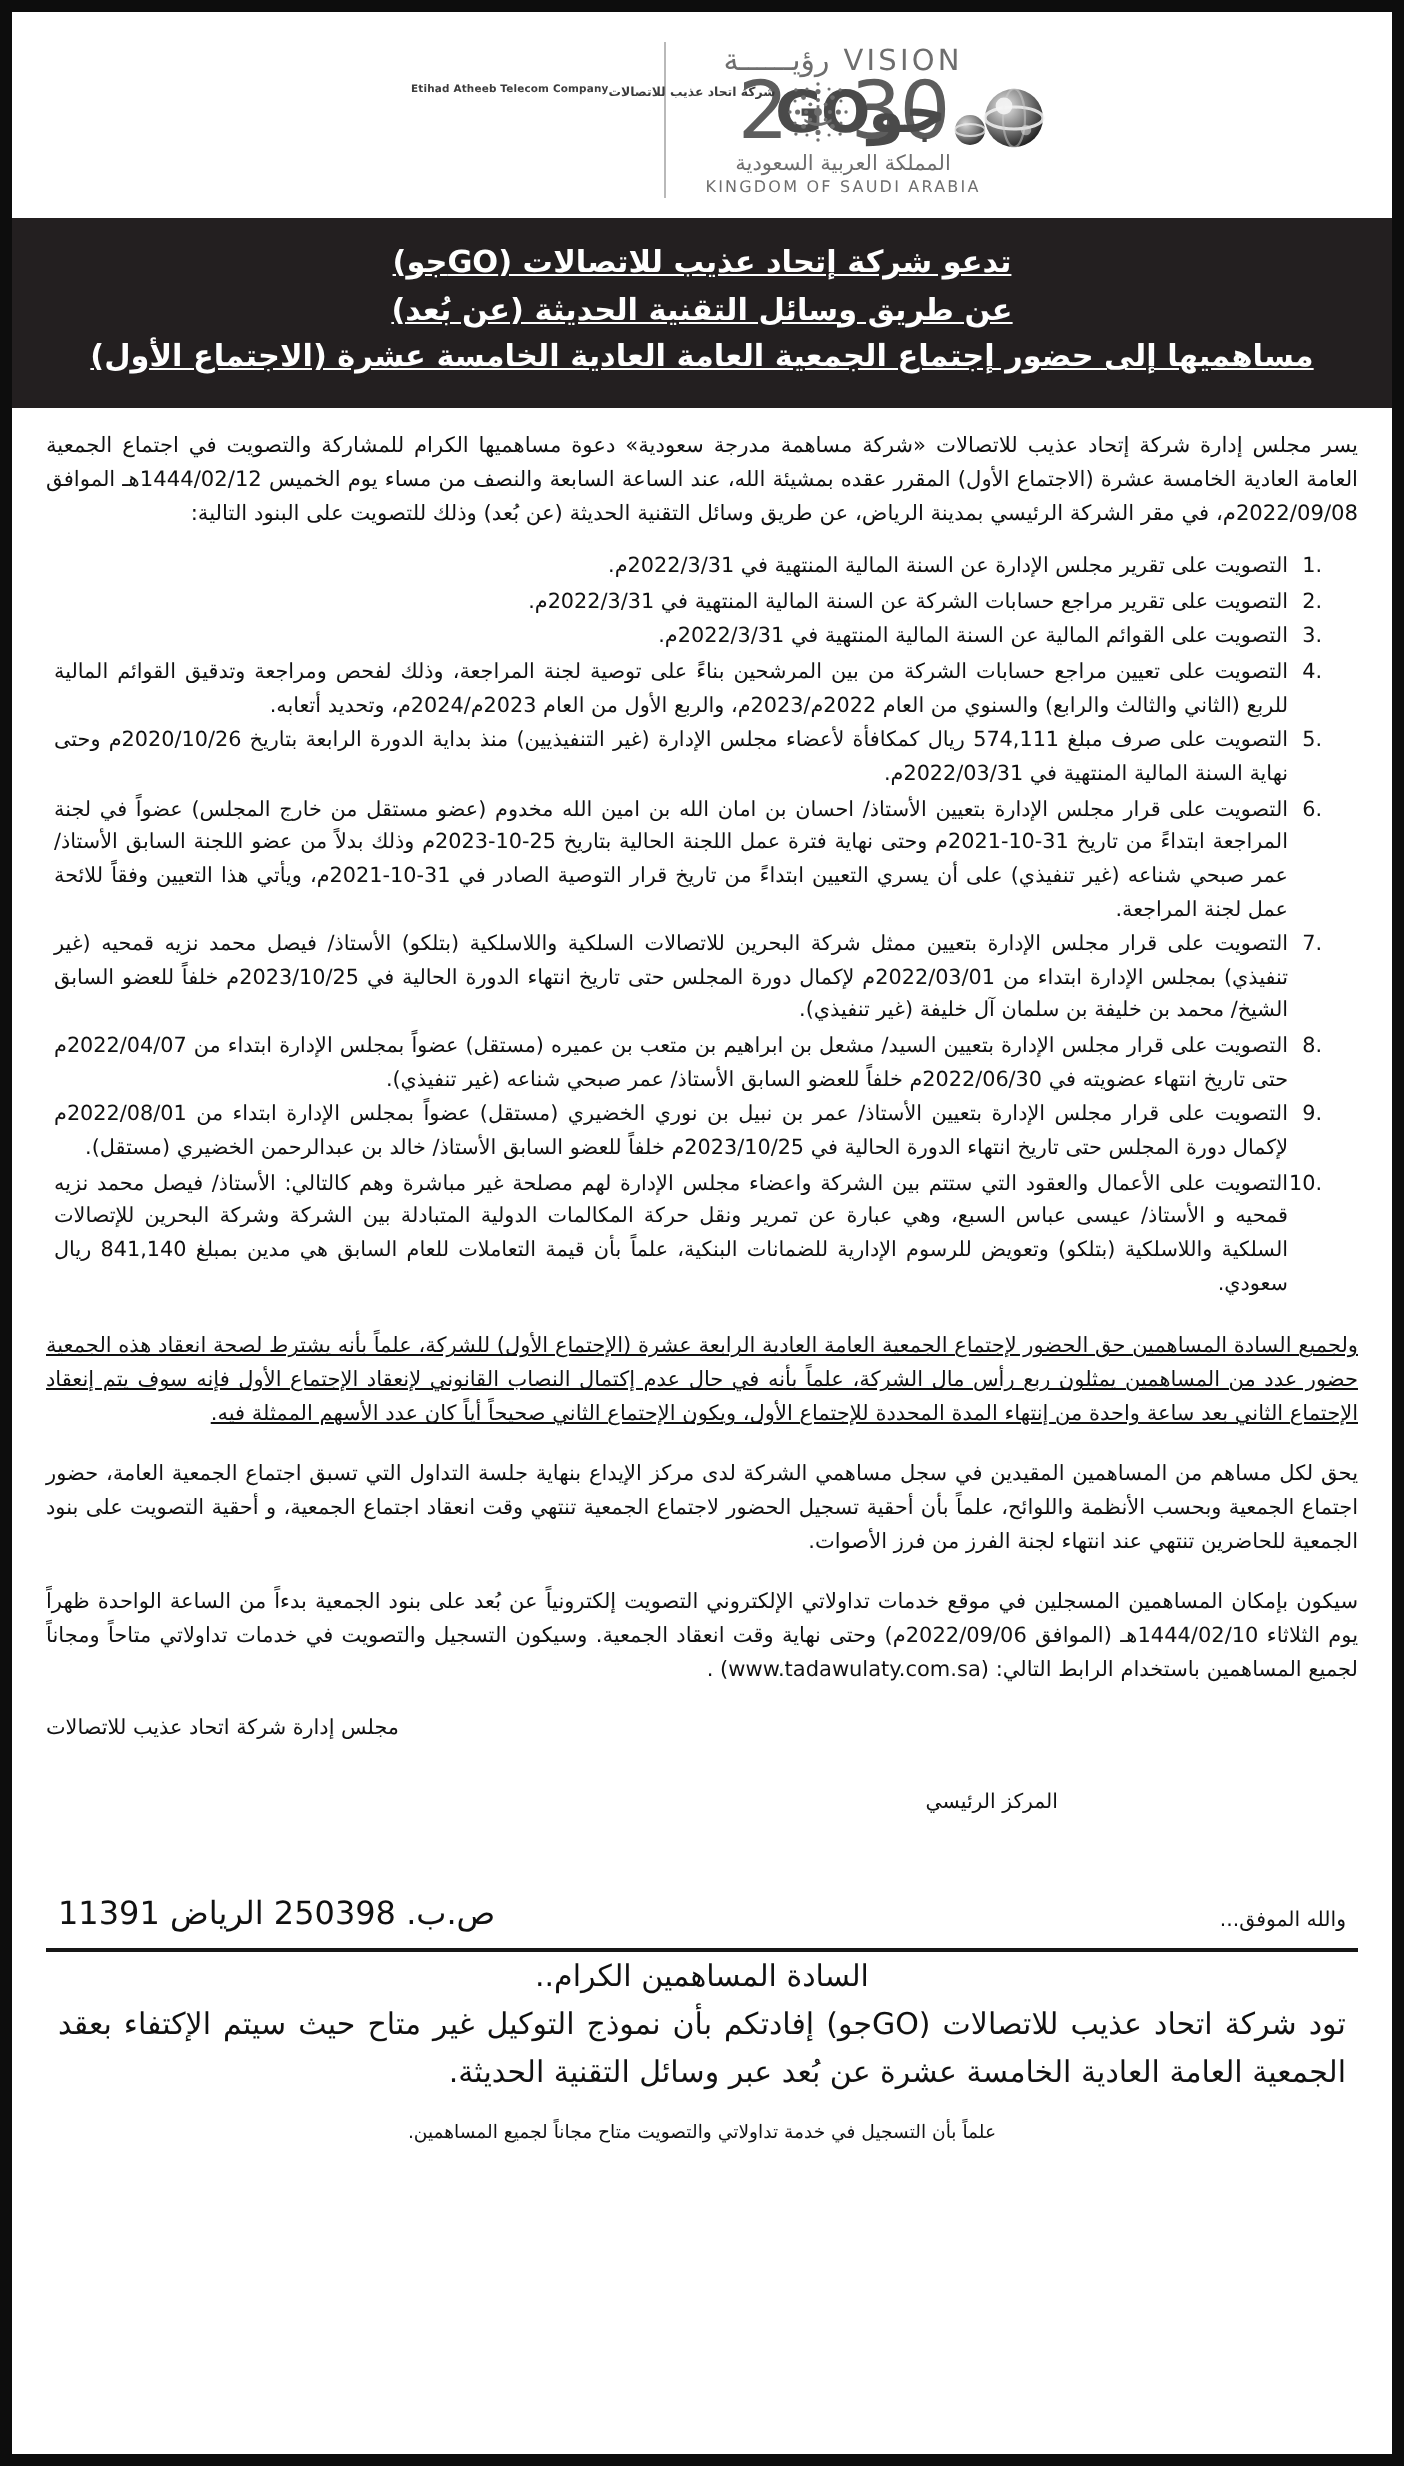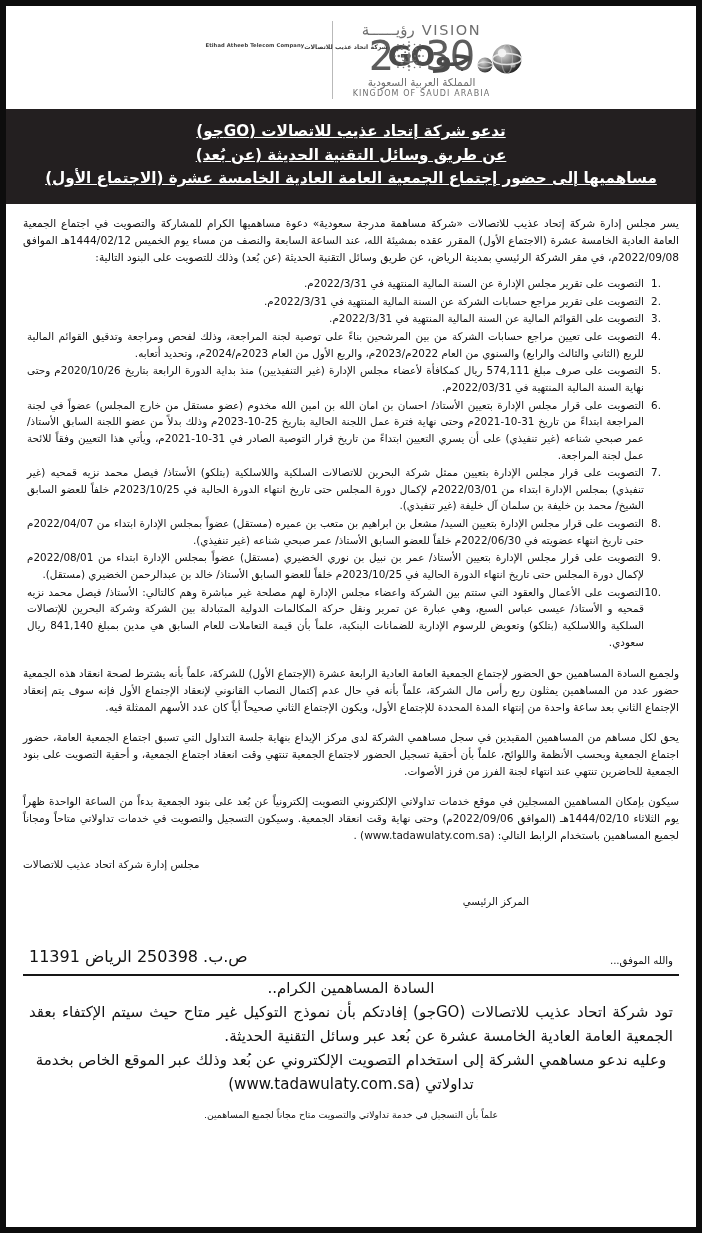--- a/index.html
+++ b/index.html
@@ -204,21 +204,21 @@
     top: 0;
     direction: ltr;
     font-size: 10.4px;
   }
   .para {
     font-size: 10.5px;
     line-height: 1.62;
     text-align: justify;
     margin: 13px 0 0 0;
   }
-  .para.first-after-list { margin-top: 15px; }
+  .para.first-after-list { margin-top: 15px; text-decoration: underline; }
 
   .signature {
     font-size: 10.4px;
     margin: 14px 0 0 0;
     text-align: left;
     padding-right: 22px;
   }
 
   
   .footer-top {
@@ -414,18 +414,17 @@
         <div class="blessing">والله الموفق...</div>
         <div class="pobox">ص.ب. 250398 الرياض 11391</div>
       </div>
     </div>
 
     <hr class="rule">
 
     <div class="proxy-block">
       <p class="proxy-center">السادة المساهمين الكرام..</p>
       <p>تود شركة اتحاد عذيب للاتصالات (GOجو) إفادتكم بأن نموذج التوكيل غير متاح حيث سيتم الإكتفاء بعقد الجمعية العامة العادية الخامسة عشرة عن بُعد عبر وسائل التقنية الحديثة.</p>
-      <p class="proxy-center">وعليه ندعو مساهمي الشركة إلى استخدام التصويت الإلكتروني عن بُعد وذلك عبر الموقع الخاص بخدمة تداولاتي (www.tadawulaty.com.sa)</p>
     </div>
     <div class="proxy-note">علماً بأن التسجيل في خدمة تداولاتي والتصويت متاح مجاناً لجميع المساهمين.</div>
 
   </div>
 </div>
 
 </body></html>

